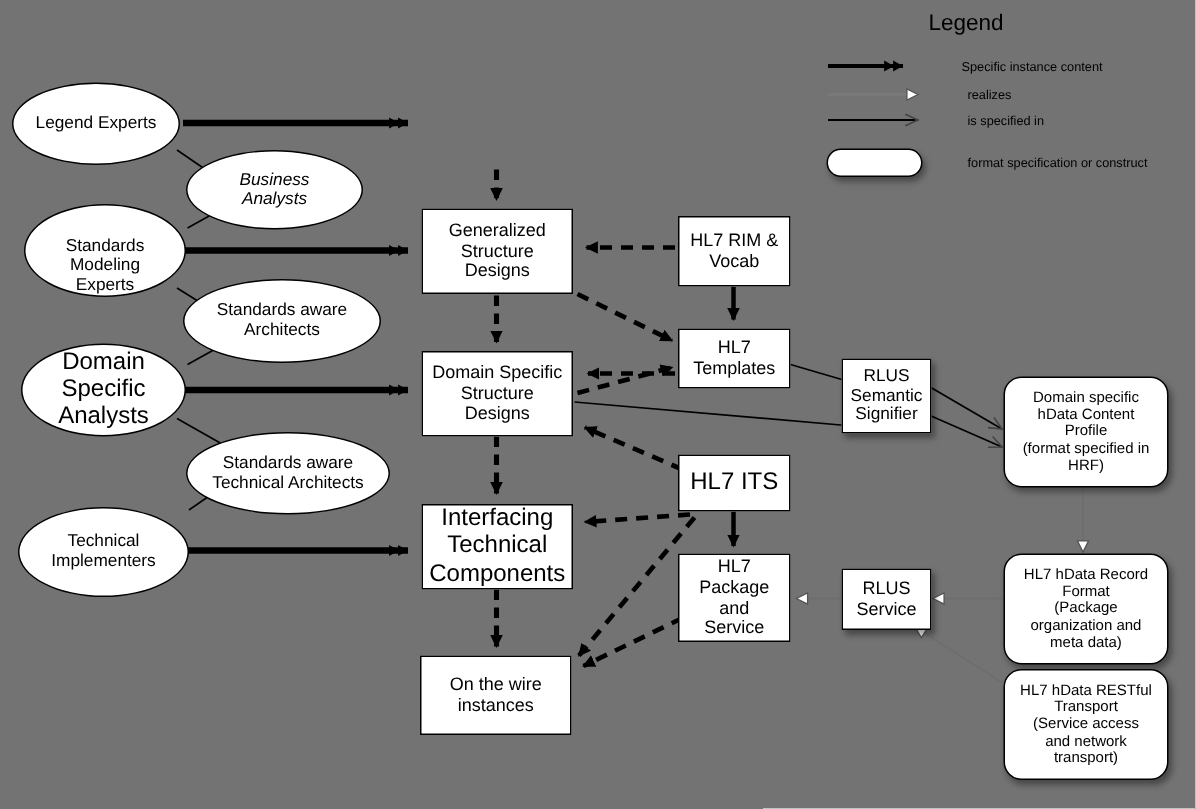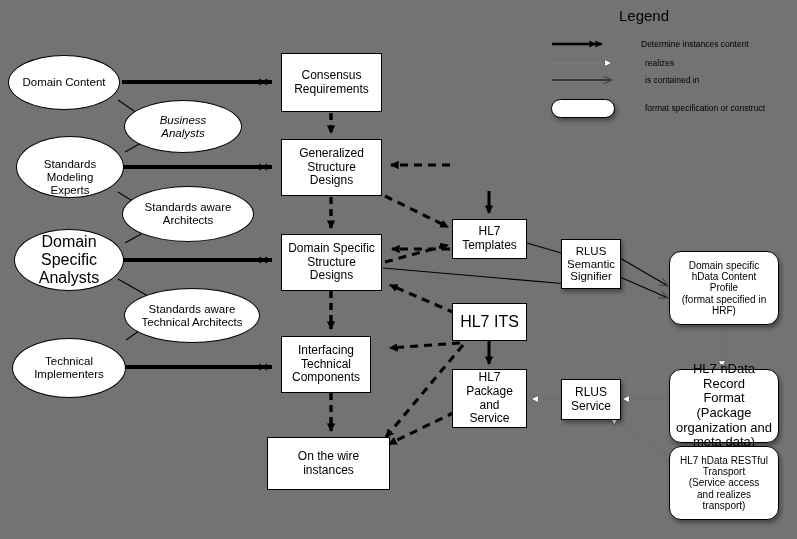--- a/index.html
+++ b/index.html
@@ -102,28 +102,28 @@
 
     <g>
       <line x1="552" y1="44" x2="602" y2="44" stroke="#000" stroke-width="2.6" marker-end="url(#dblHead)"></line>
       <line x1="552" y1="63" x2="612" y2="63" stroke="#7a7a7a" stroke-width="1.7" marker-end="url(#hollowHead)"></line>
       <line x1="552" y1="80" x2="612" y2="80" stroke="#000" stroke-width="1.2" marker-end="url(#openChevron)"></line>
     </g>
   </svg>
 
   <div class="legend-title" style="left:619px;top:7px;">Legend</div>
 
-  <div class="legend-label" style="left:641px;top:39px;">Determine instances content</div>
+  <div class="legend-label" style="left:641px;top:39px;">Specific instance content</div>
   <div class="legend-label" style="left:645px;top:58px;">realizes</div>
-  <div class="legend-label" style="left:645px;top:75px;">is contained in</div>
+  <div class="legend-label" style="left:645px;top:75px;">is specified in</div>
   <div class="legend-pill" style="left:551px;top:99px;width:62px;height:17px;"></div>
   <div class="legend-label" style="left:645px;top:103px;">format specification or construct</div>
 
   <div class="node ellipse" style="left:8px;top:55px;width:112px;height:55px;font-size:11.5px;">
-    <span style="white-space:pre-line;">Domain Content</span>
+    <span style="white-space:pre-line;">Legend Experts</span>
     </div>
 
   <div class="node ellipse" style="left:124px;top:100px;width:118px;height:53px;font-size:11.5px;">
     <span style="white-space:pre-line;font-style:italic;">Business
 Analysts</span>
     </div>
 
   <div class="node ellipse" style="left:16px;top:136px;width:108px;height:62px;font-size:11.5px;align-items:flex-end;">
     <span style="white-space:pre-line;">Standards
 Modeling
@@ -144,48 +144,48 @@
   <div class="node ellipse" style="left:124px;top:288px;width:136px;height:55px;font-size:11.5px;">
     <span style="white-space:pre-line;">Standards aware
 Technical Architects</span>
     </div>
 
   <div class="node ellipse" style="left:12px;top:338px;width:114px;height:60px;font-size:11.5px;">
     <span style="white-space:pre-line;">Technical
 Implementers</span>
     </div>
 
-  <div class="node rect" style="left:281px;top:53px;width:101px;height:59px;font-size:12px;">
-    <span style="white-space:pre-line;">Consensus
-Requirements</span>
-    </div>
 
   <div class="node rect" style="left:281px;top:139px;width:101px;height:57px;font-size:12px;">
     <span style="white-space:pre-line;">Generalized
 Structure
 Designs</span>
     </div>
 
   <div class="node rect" style="left:281px;top:234px;width:101px;height:57px;font-size:12px;">
     <span style="white-space:pre-line;">Domain Specific
 Structure
 Designs</span>
     </div>
 
-  <div class="node rect" style="left:281px;top:336px;width:90px;height:57px;font-size:12px;">
+  <div class="node rect" style="left:281px;top:336px;width:101px;height:57px;font-size:16px;">
     <span style="white-space:pre-line;">Interfacing
 Technical
 Components</span>
     </div>
 
-  <div class="node rect" style="left:267px;top:437px;width:123px;height:53px;font-size:12px;">
+  <div class="node rect" style="left:280px;top:437px;width:101px;height:53px;font-size:12px;">
     <span style="white-space:pre-line;">On the wire
 instances</span>
     </div>
 
+  <div class="node rect" style="left:452px;top:144px;width:75px;height:47px;font-size:12px;">
+    <span style="white-space:pre-line;">HL7 RIM &amp;
+Vocab</span>
+    </div>
 
   <div class="node rect" style="left:452px;top:219px;width:75px;height:40px;font-size:12px;">
     <span style="white-space:pre-line;">HL7
 Templates</span>
     </div>
 
   <div class="node rect" style="left:452px;top:303px;width:75px;height:38px;font-size:16px;">
     <span style="white-space:pre-line;">HL7 ITS</span>
     </div>
 
@@ -208,29 +208,29 @@
     </div>
 
   <div class="node rounded" style="left:669px;top:251px;width:110px;height:74px;font-size:10px;">
     <span style="white-space:pre-line;">Domain specific
 hData Content
 Profile
 (format specified in
 HRF)</span>
     </div>
 
-  <div class="node rounded" style="left:669px;top:369px;width:110px;height:74px;font-size:13px;">
+  <div class="node rounded" style="left:669px;top:369px;width:110px;height:74px;font-size:10px;">
     <span style="white-space:pre-line;">HL7 hData Record
 Format
 (Package
 organization and
 meta data)</span>
     </div>
 
   <div class="node rounded" style="left:669px;top:446px;width:110px;height:74px;font-size:10px;">
     <span style="white-space:pre-line;">HL7 hData RESTful
 Transport
 (Service access
-and realizes
+and network
 transport)</span>
     </div>
 
 </div>
 
 </body></html>

